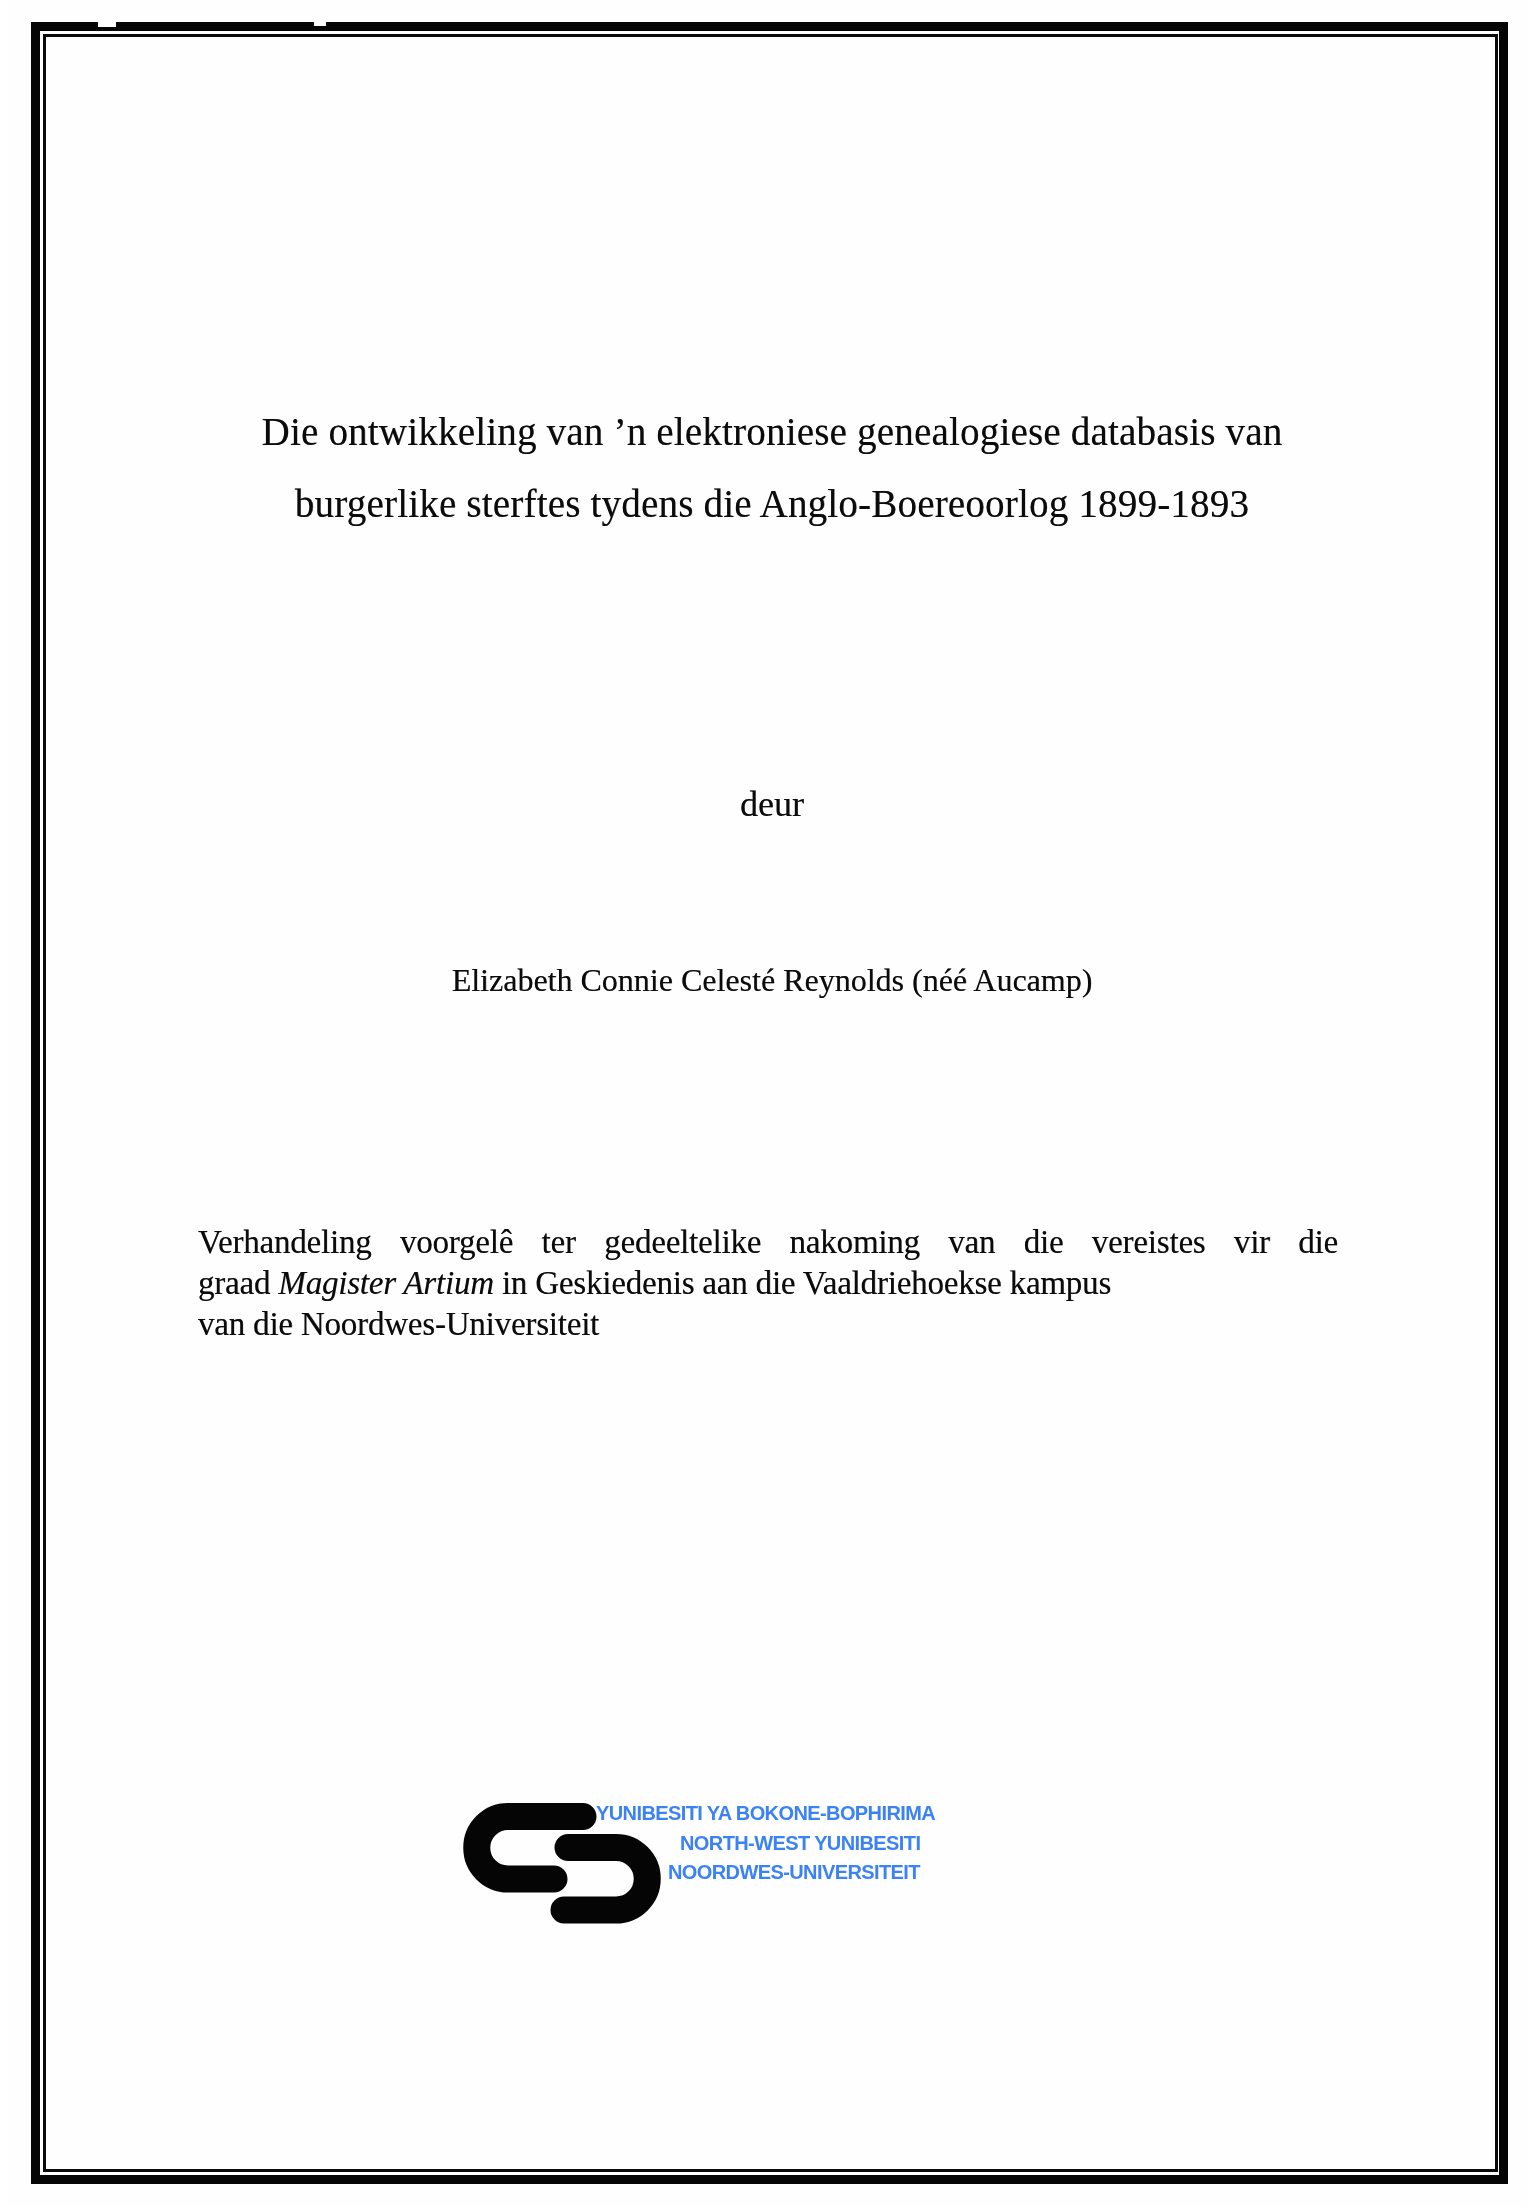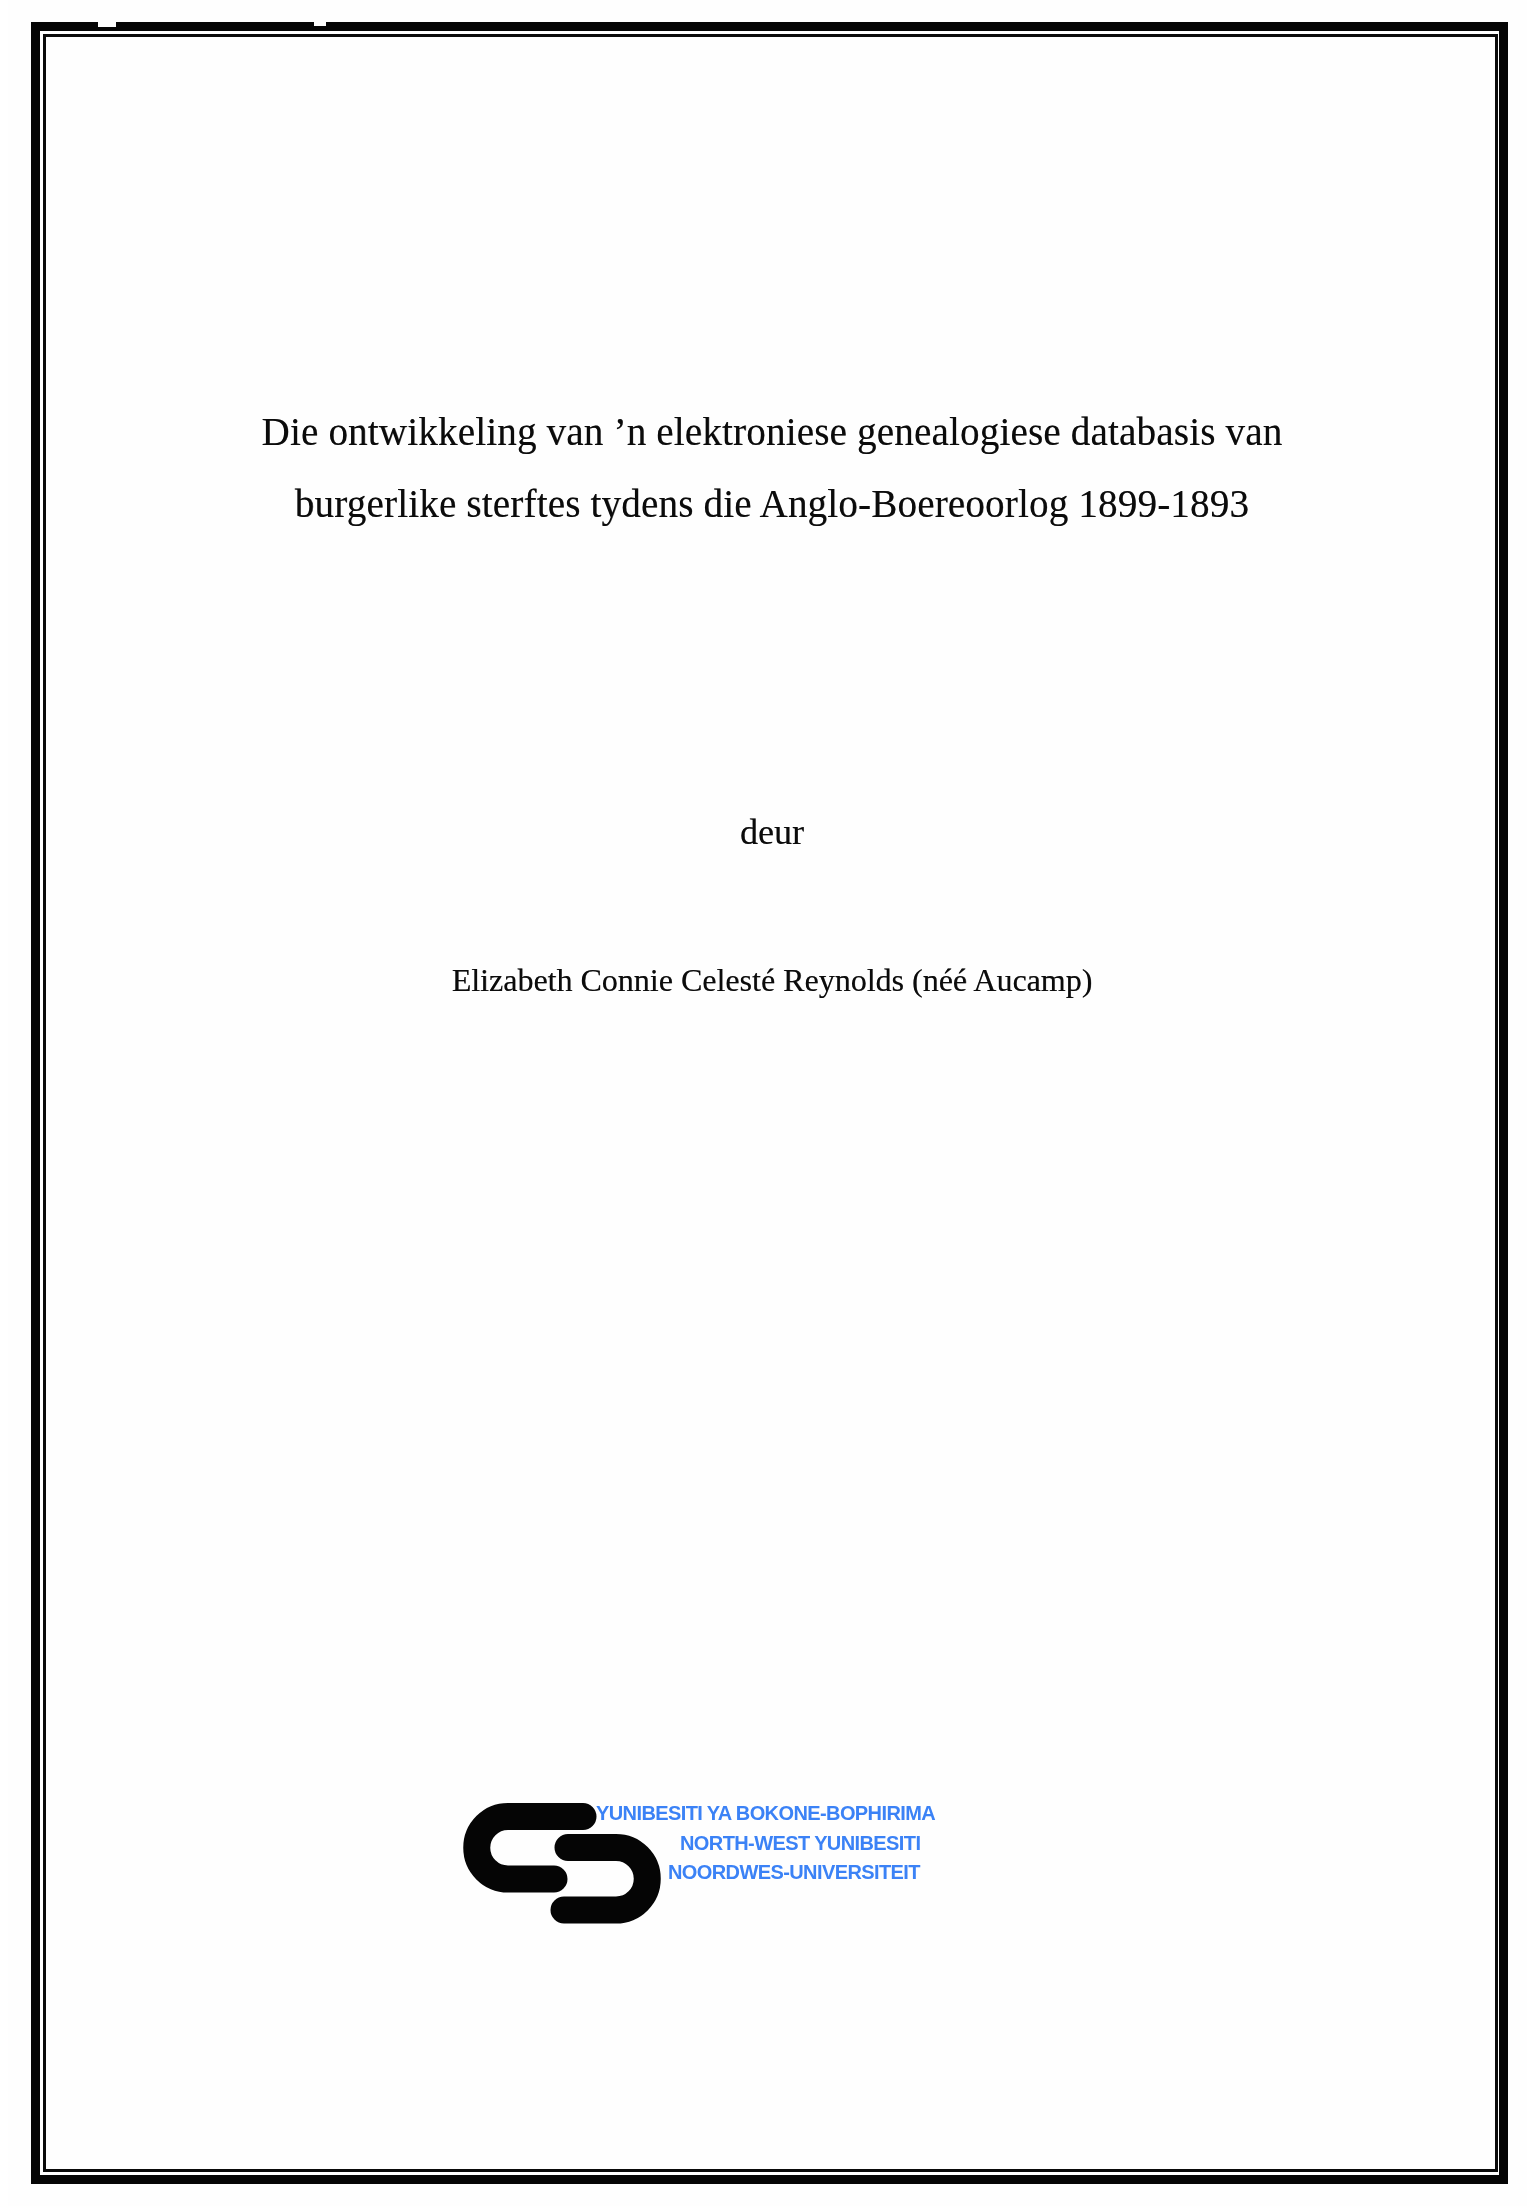--- a/index.html
+++ b/index.html
@@ -44,21 +44,21 @@
     position: absolute;
     left: 38px; top: 396px;
     width: 1452px;
     text-align: center;
     font-size: 39px;
     line-height: 72px;
     letter-spacing: 0.2px;
   }
   .byline-label {
     position: absolute;
-    left: 38px; top: 812px;
+    left: 38px; top: 784px;
     width: 1452px;
     text-align: center;
     font-size: 36px;
     line-height: 40px;
   }
   .author-line {
     position: absolute;
     left: 38px; top: 957px;
     width: 1452px;
     text-align: center;
@@ -122,20 +122,25 @@
 
   <div class="title-block serif-ink">
     <div>Die ontwikkeling van ’n elektroniese genealogiese databasis van</div>
     <div>burgerlike sterftes tydens die Anglo-Boereoorlog 1899-1893</div>
   </div>
 
   <div class="byline-label serif-ink">deur</div>
 
   <div class="author-line serif-ink">Elizabeth Connie Celesté Reynolds (néé Aucamp)</div>
 
+  <div class="statement-block serif-ink">
+    <div class="statement-line-justified">Verhandeling voorgelê ter gedeeltelike nakoming van die vereistes vir die</div>
+    <div><span>graad </span><em>Magister Artium</em><span> in Geskiedenis aan die Vaaldriehoekse kampus</span></div>
+    <div>van die Noordwes-Universiteit</div>
+  </div>
 
 
   <div class="logo-block">
     <svg class="logo-mark" viewBox="0 0 205 130" xmlns="http://www.w3.org/2000/svg" aria-hidden="true">
       <g fill="none" stroke="#050505" stroke-width="27" stroke-linecap="round" stroke-linejoin="round">
         <path d="M 120 18.5 H 45 A 31.25 31.25 0 0 0 45 81 H 91"></path>
         <path d="M 105 49.5 H 153 A 31.25 31.25 0 0 1 153 112 H 101"></path>
       </g>
     </svg>
     <div class="logo-text logo-line-1">YUNIBESITI YA BOKONE-BOPHIRIMA</div>

